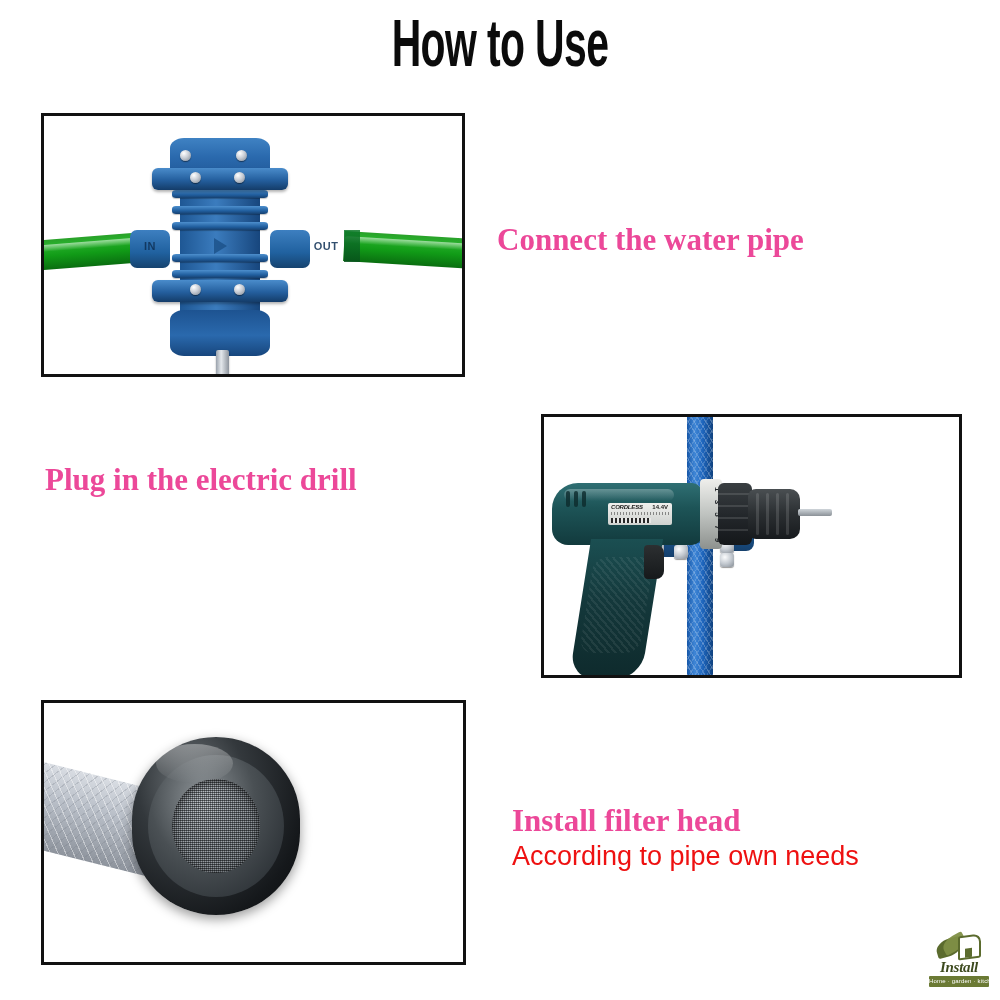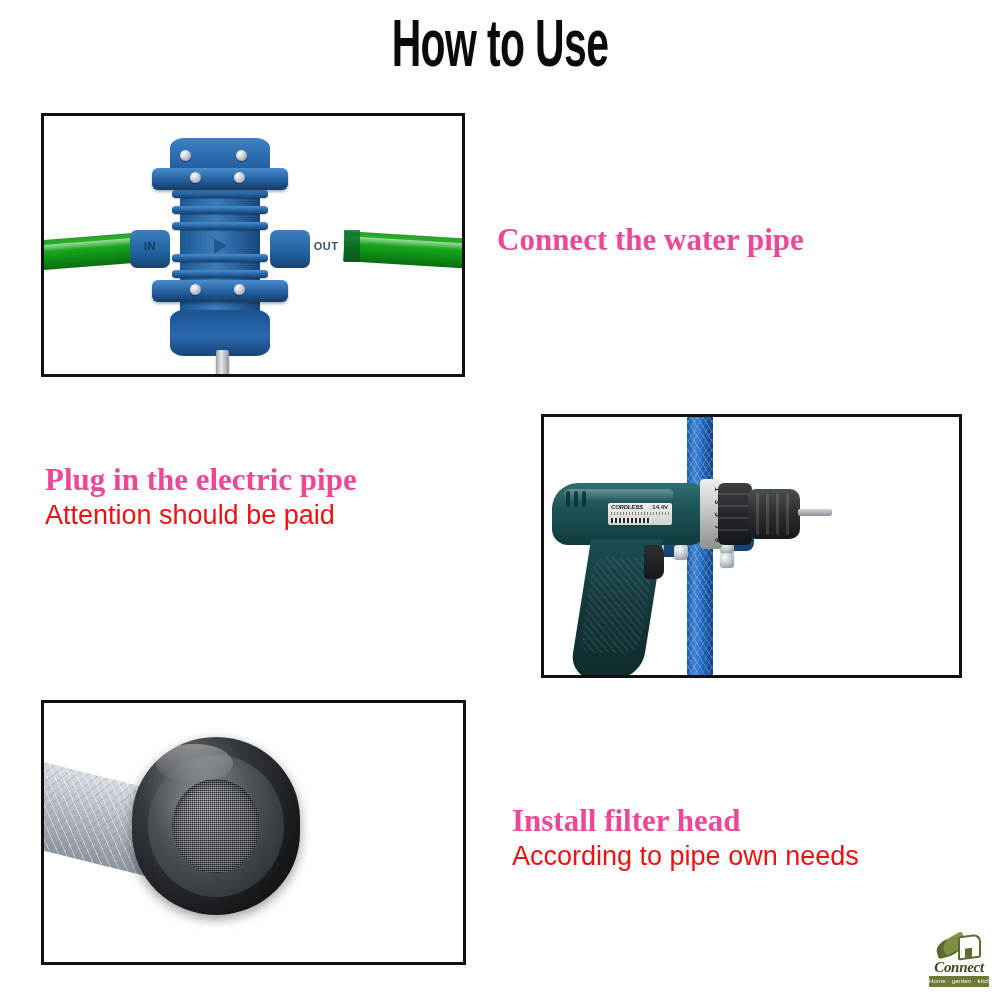--- a/index.html
+++ b/index.html
@@ -390,22 +390,21 @@
       <div class="shaft"></div>
     </div>
   </div>
 </div>
 
 <div class="caption" id="cap-connect">
   <div class="cap-head">Connect the water pipe</div>
 </div>
 
 <div class="caption" id="cap-drill">
-  <div class="cap-head">Plug in the electric pipe</div>
-  <div class="cap-sub">Attention should be paid</div>
+  <div class="cap-head">Plug in the electric drill</div>
 </div>
 
 <div class="panel" id="panel-drill">
   <div class="photo">
 
     <div class="hose-blue">
       <div class="weave"></div>
     </div>
 
     <div class="pump2">
@@ -485,15 +484,15 @@
   <div class="cap-head">Install filter head</div>
   <div class="cap-sub">According to pipe own needs</div>
 </div>
 
 <div id="brand-logo">
   <div class="logo-mark">
     <div class="logo-leaf"></div>
     <div class="logo-leaf l2"></div>
     <div class="logo-house"></div>
   </div>
-  <div class="logo-name">Connect</div>
+  <div class="logo-name">Install</div>
   <div class="logo-tag">Home · garden · kitchen</div>
 </div>
 
 </body></html>

